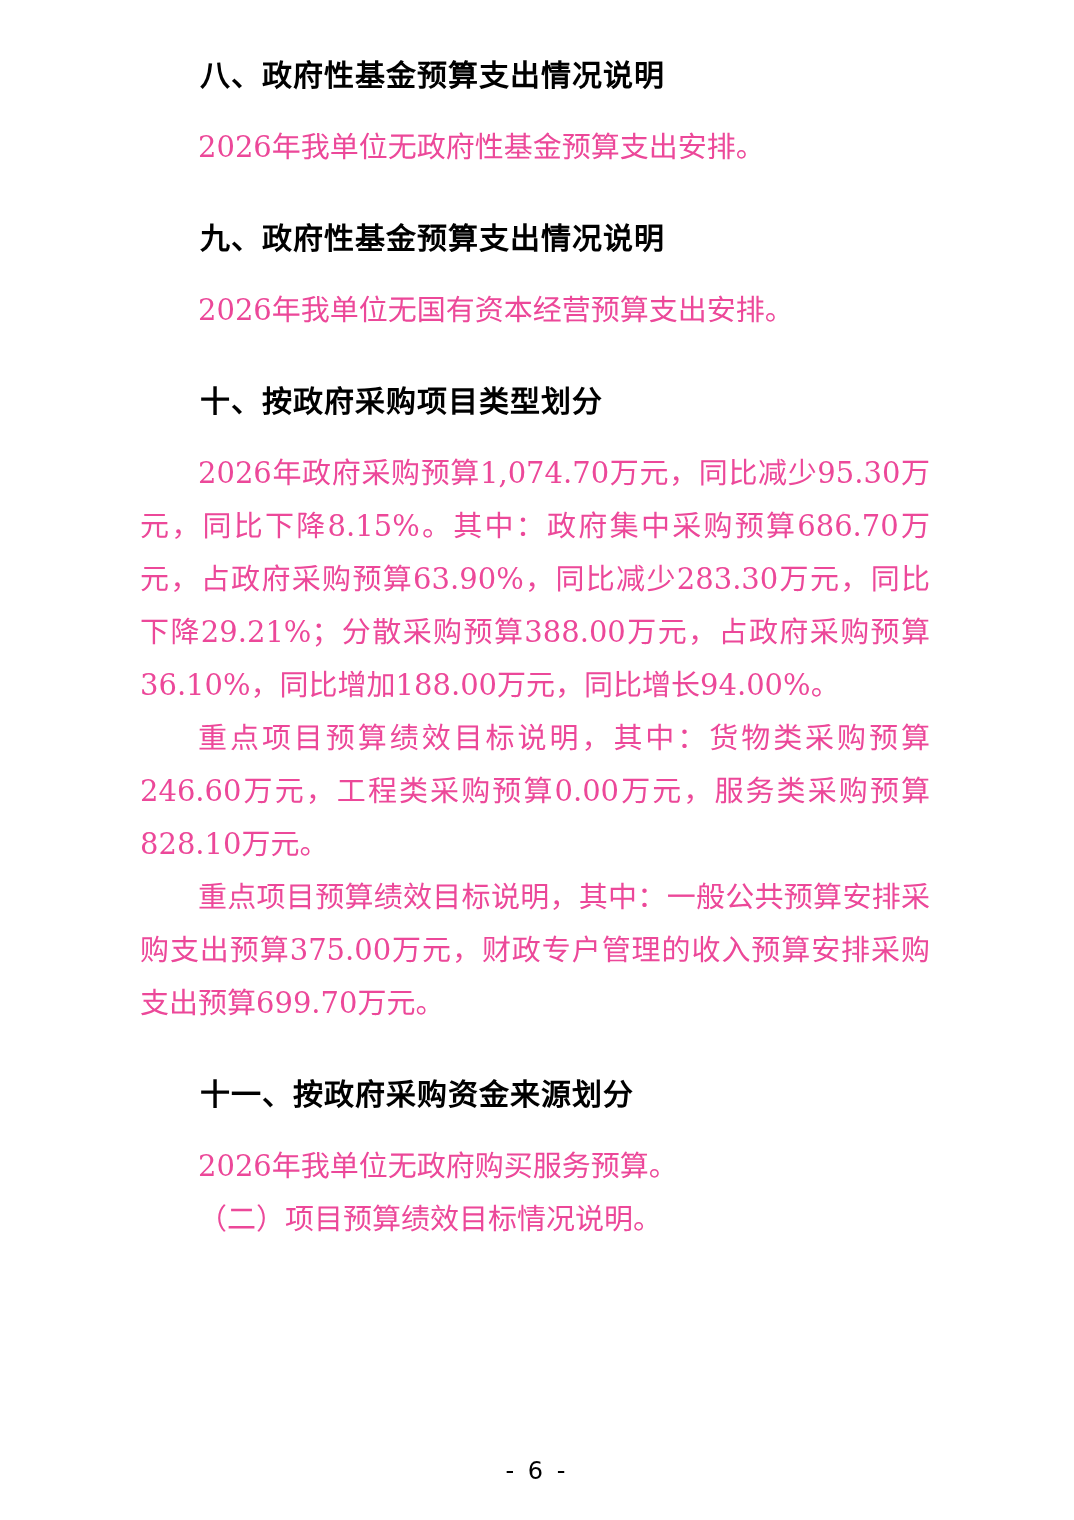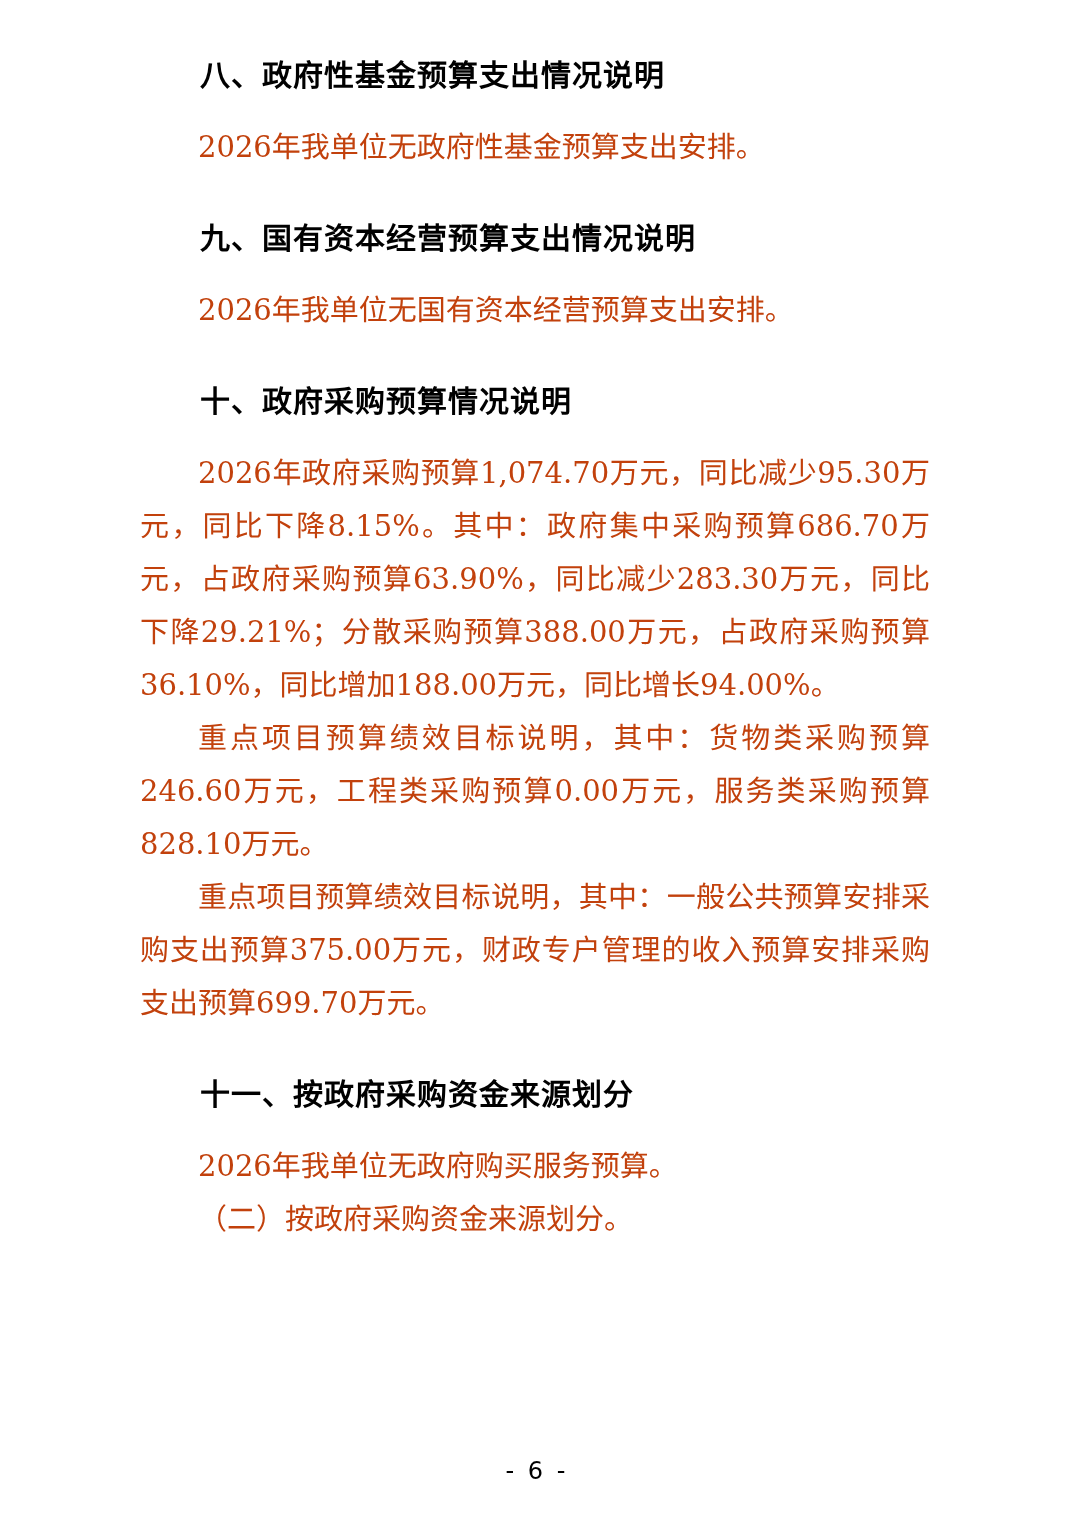--- a/index.html
+++ b/index.html
@@ -33,21 +33,21 @@
   }
   .doc-para {
     font-family: "DejaVu Serif", "Liberation Serif", serif;
     font-weight: 400;
     font-size: 29px;
     line-height: 53px;
     margin: 0;
     text-indent: 2em;
     text-align: justify;
     text-justify: inter-character;
-    color: #c2410c;
+    color: #ec4899;
   }
   .page-footer {
     position: absolute;
     left: 0;
     right: 0;
     bottom: 14px;
     text-align: center;
   }
   .page-number {
     font-family: "DejaVu Sans", "Liberation Sans", sans-serif;
@@ -58,37 +58,37 @@
 </style>
 </head>
 <body>
 
 <div class="page">
 
   <h2 class="doc-heading first">八、政府性基金预算支出情况说明</h2>
 
   <p class="doc-para">2026年我单位无政府性基金预算支出安排。</p>
 
-  <h2 class="doc-heading">九、国有资本经营预算支出情况说明</h2>
+  <h2 class="doc-heading">九、政府性基金预算支出情况说明</h2>
 
   <p class="doc-para">2026年我单位无国有资本经营预算支出安排。</p>
 
-  <h2 class="doc-heading">十、政府采购预算情况说明</h2>
+  <h2 class="doc-heading">十、按政府采购项目类型划分</h2>
 
   <p class="doc-para">2026年政府采购预算1,074.70万元，同比减少95.30万元，同比下降8.15%。其中：政府集中采购预算686.70万元，占政府采购预算63.90%，同比减少283.30万元，同比下降29.21%；分散采购预算388.00万元，占政府采购预算36.10%，同比增加188.00万元，同比增长94.00%。</p>
 
   <p class="doc-para">重点项目预算绩效目标说明，其中：货物类采购预算246.60万元，工程类采购预算0.00万元，服务类采购预算828.10万元。</p>
 
   <p class="doc-para">重点项目预算绩效目标说明，其中：一般公共预算安排采购支出预算375.00万元，财政专户管理的收入预算安排采购支出预算699.70万元。</p>
 
   <h2 class="doc-heading">十一、按政府采购资金来源划分</h2>
 
   <p class="doc-para">2026年我单位无政府购买服务预算。</p>
 
 
 
-  <p class="doc-para">（二）按政府采购资金来源划分。</p>
+  <p class="doc-para">（二）项目预算绩效目标情况说明。</p>
 
   <div class="page-footer">
     <span class="page-number">- 6 -</span>
   </div>
 
 </div>
 
 </body></html>

